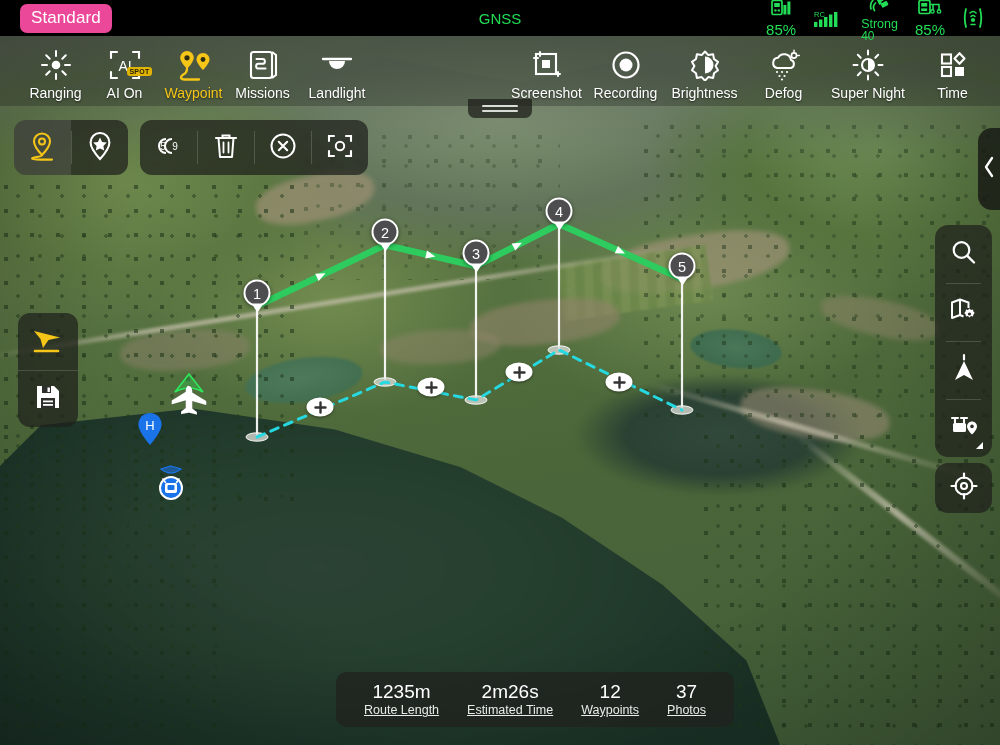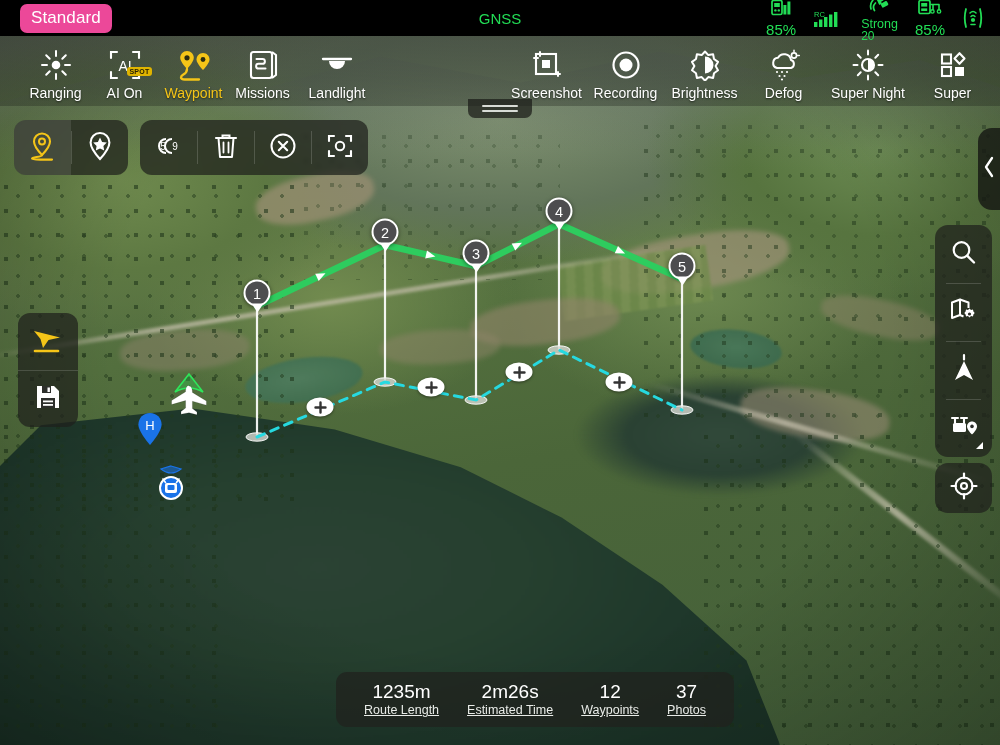--- a/index.html
+++ b/index.html
@@ -398,21 +398,21 @@
             <path d="M6.5 16.5 Q4 12.5 7.5 9" fill="none" stroke="#22dd55" stroke-width="1.7" stroke-linecap="round"></path>
             <g fill="#22dd55">
               <rect x="9" y="3" width="6" height="5" rx="1" transform="rotate(-28 12 5.5)"></rect>
               <rect x="13" y="8" width="7" height="4.6" rx="1" transform="rotate(-28 16.5 10.3)"></rect>
               <rect x="10.5" y="7.5" width="3" height="3" transform="rotate(-28 12 9)"></rect>
             </g>
           </svg>
         </span>
         <span class="sat-text">
           <b>Strong</b>
-          <span>20</span>
+          <span>40</span>
         </span>
       </div>
 
       <div class="sb-item">
         <span>
           <svg width="24" height="18" viewBox="0 0 24 18">
             <rect x="1" y="2.5" width="11" height="13" rx="1.6" fill="none" stroke="#22dd55" stroke-width="1.7"></rect>
             <rect x="3.2" y="5" width="6" height="3.6" fill="#22dd55"></rect>
             <rect x="3.2" y="10.4" width="6" height="2.6" fill="#22dd55"></rect>
             <path d="M13 6.5 h8 M15 6.5 v5 M21 6.5 v5" stroke="#22dd55" stroke-width="1.6" fill="none" stroke-linecap="round"></path>
@@ -586,21 +586,21 @@
 
       <div class="tb-item">
         <span class="ico">
           <svg width="32" height="32" viewBox="0 0 32 32">
             <rect x="5" y="5.5" width="9" height="9" fill="none" stroke="#fff" stroke-width="2.1"></rect>
             <rect x="5" y="18" width="9" height="9" fill="none" stroke="#fff" stroke-width="2.1"></rect>
             <rect x="18" y="18" width="9" height="9" fill="#fff"></rect>
             <path d="M22.5 4.2 l5 5.3 -5 5.3 -5 -5.3 Z" fill="none" stroke="#fff" stroke-width="2.1" stroke-linejoin="round"></path>
           </svg>
         </span>
-        <span class="lbl">Super</span>
+        <span class="lbl">Time</span>
       </div>
     </div>
   </div>
 
   <div id="drag-handle">
     <i></i>
       <i></i>
   </div>
 
   <div id="wp-toolbar">

